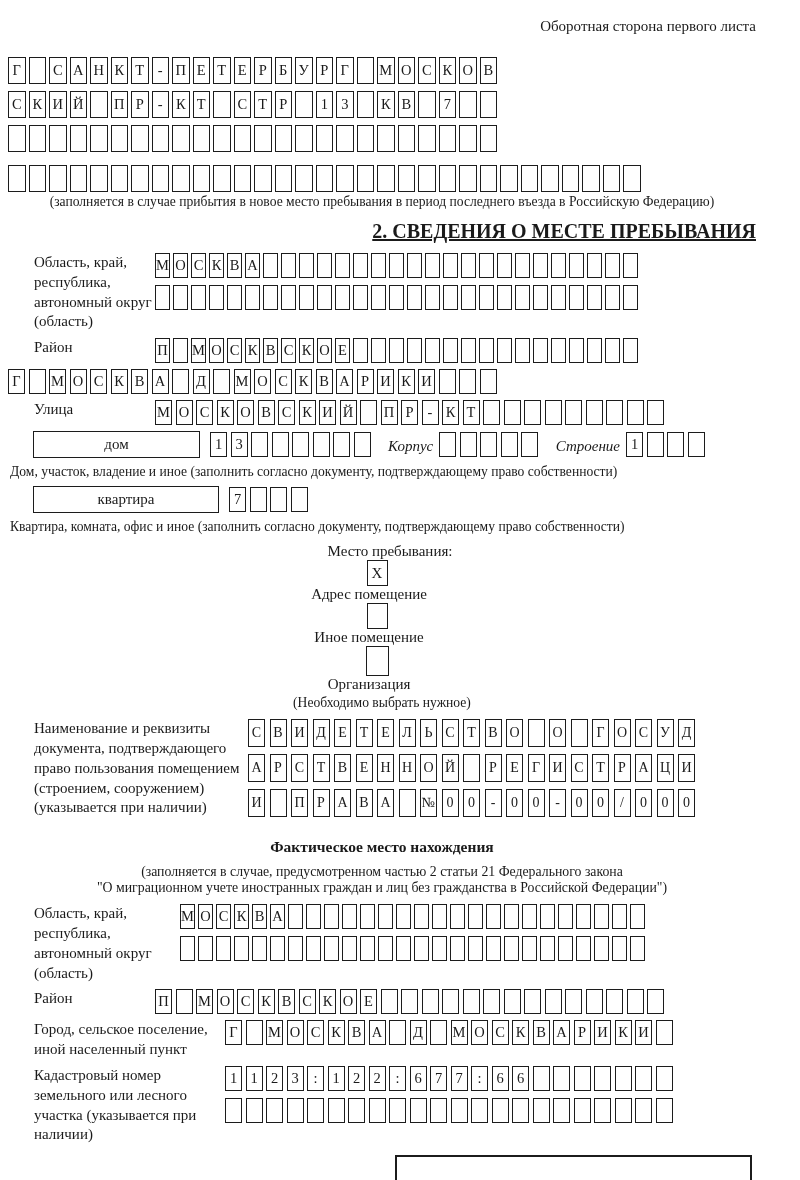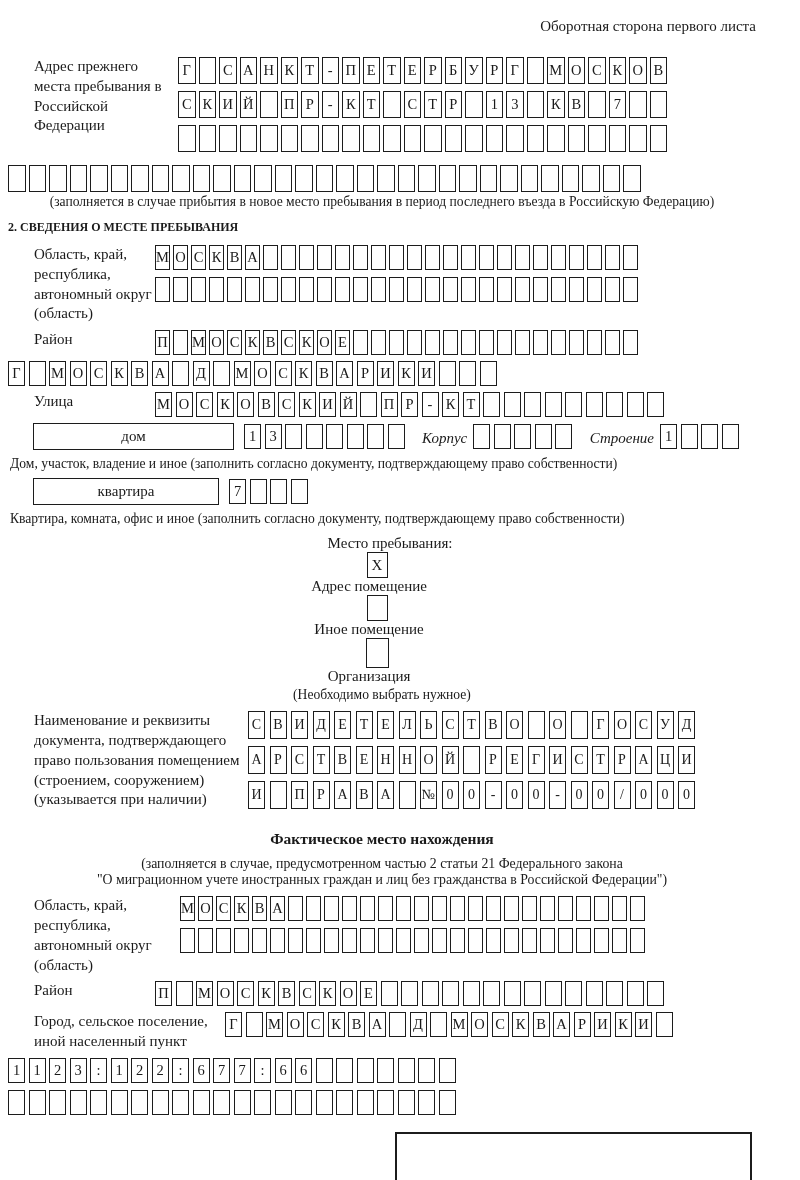--- a/index.html
+++ b/index.html
@@ -34,30 +34,30 @@
     font-size: 14.5px; font-family: "Liberation Serif", serif;
     width: 17px; height: 25px; margin-right: 3.5px;
   }
   .c22 .cell { width: 15px; height: 25px; margin-right: 3px; }
   .c24 .cell { width: 17px; height: 25px; margin-right: 3.5px; }
   .ctop .cell { width: 17.5px; height: 27px; margin-right: 3px; }
   .cdoc .cell { width: 17px; height: 28px; margin-right: 4.5px; font-size: 14px; }
 
   .caption { font-size: 13.6px; text-align: center; margin: 2px 0 8px 0; }
   .caption-left { font-size: 13.6px; margin: 0 0 6px 2px; }
-  .sec-title { text-align: left; font-weight: bold; font-size: 12px; margin: 10px 0 10px 0; }
+  .sec-title { text-align: right; font-weight: bold; font-size: 20px; margin: 10px 0 10px 0; text-decoration: underline; }
   .sub-title { text-align: center; font-weight: bold; font-size: 15.5px; margin: 14px 0 8px 0; }
   .note-line { text-align: center; font-size: 13.8px; }
 
   .labelbox {
     flex: none; border: 1.6px solid #1c1c1c; height: 27px;
     display: flex; align-items: center; justify-content: center;
     font-size: 15px;
   }
-  .housebox { width: 201px; margin-left: 25px; margin-right: 10px; }
+  .housebox { width: 167px; margin-left: 25px; margin-right: 10px; }
   .aptbox { width: 186px; margin-left: 25px; margin-right: 10px; }
   .inline-label { font-size: 15px; padding: 3px 6px 0 14px; flex: none; font-style: italic; }
 
   .stay-row { align-items: center; margin-top: 8px; margin-bottom: 2px; flex-direction: column; }
   .stay-label { font-size: 15px; padding-left: 26px; margin-right: 10px; }
   .checkbox {
     flex: none; width: 21px; height: 26px; border: 1.6px solid #1c1c1c;
     display: flex; align-items: center; justify-content: center;
     font-size: 15px; margin-right: 10px;
   }
@@ -71,21 +71,20 @@
   }
 </style>
 </head>
 <body>
 
 <div class="page">
 
   <div class="hdr-note">Оборотная сторона первого листа</div>
 
   <div class="row">
-    <div class="label lw-170">Адрес прежнего места пребывания в Российской Федерации</div>
     <div class="rowstack">
       <div class="cells ctop">
           <span class="cell">Г</span>
           <span class="cell"></span>
           <span class="cell">С</span>
           <span class="cell">А</span>
           <span class="cell">Н</span>
           <span class="cell">К</span>
           <span class="cell">Т</span>
           <span class="cell">-</span>
@@ -600,20 +599,21 @@
         <span class="cell">А</span>
         <span class="cell">Р</span>
         <span class="cell">И</span>
         <span class="cell">К</span>
         <span class="cell">И</span>
         <span class="cell"></span>
       </div>
   </div>
 
   <div class="row">
+    <div class="label lw-217">Кадастровый номер земельного или лесного участка (указывается при наличии)</div>
     <div class="rowstack">
       <div class="cells c24">
           <span class="cell">1</span>
           <span class="cell">1</span>
           <span class="cell">2</span>
           <span class="cell">3</span>
           <span class="cell">:</span>
           <span class="cell">1</span>
           <span class="cell">2</span>
           <span class="cell">2</span>

